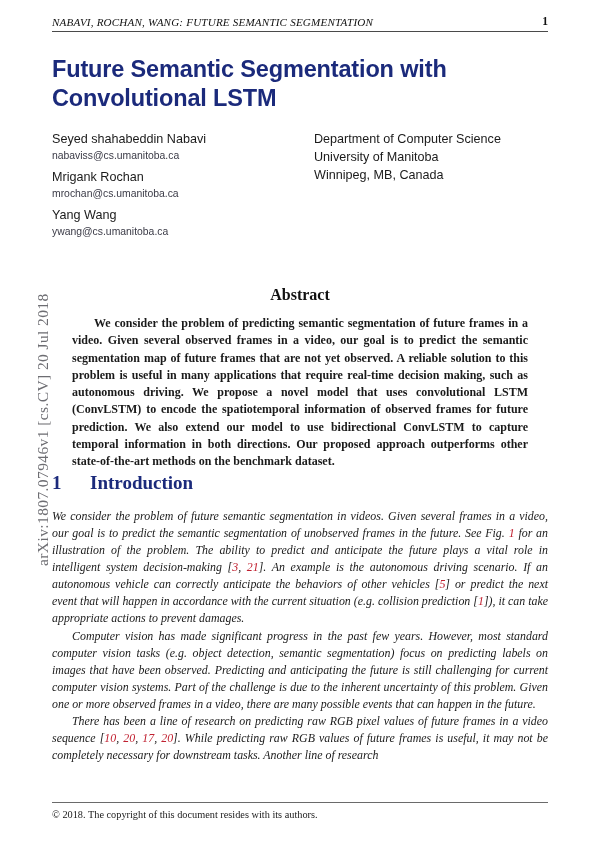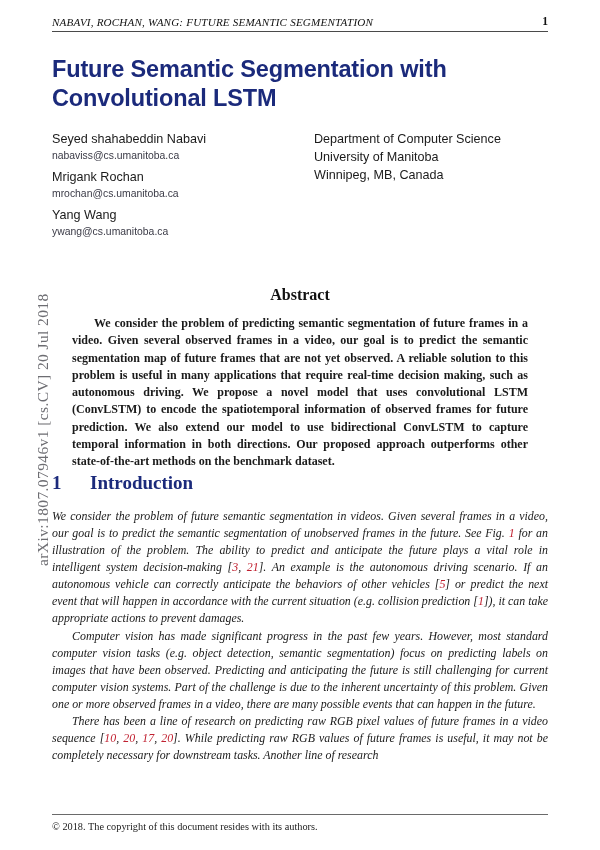--- a/index.html
+++ b/index.html
@@ -172,21 +172,20 @@
 
   .cite { color: #c02030; }
 
   
   #footer {
     position: absolute;
     left: 52px;
     top: 802px;
     width: 496px;
     z-index: 2;
-    margin-top: 12px;
   }
   #footer .rule {
     border-bottom: 1px solid #6a6a6a;
     margin-bottom: 5px;
   }
   #footer .fline {
     font-size: 10.3px;
     line-height: 1.38;
     color: #1a1a1a;
   }

